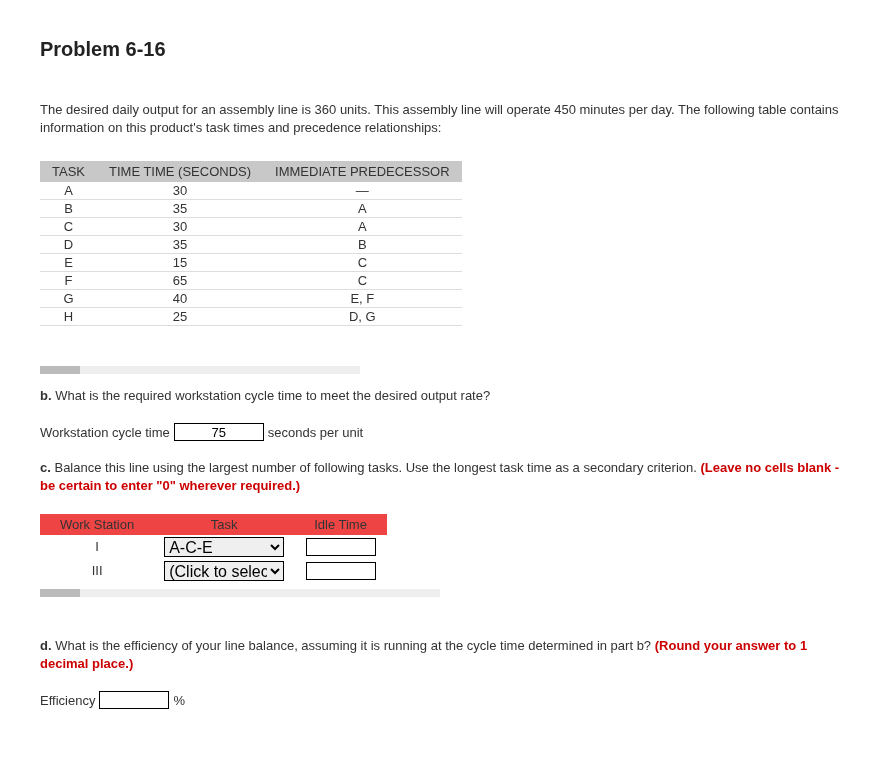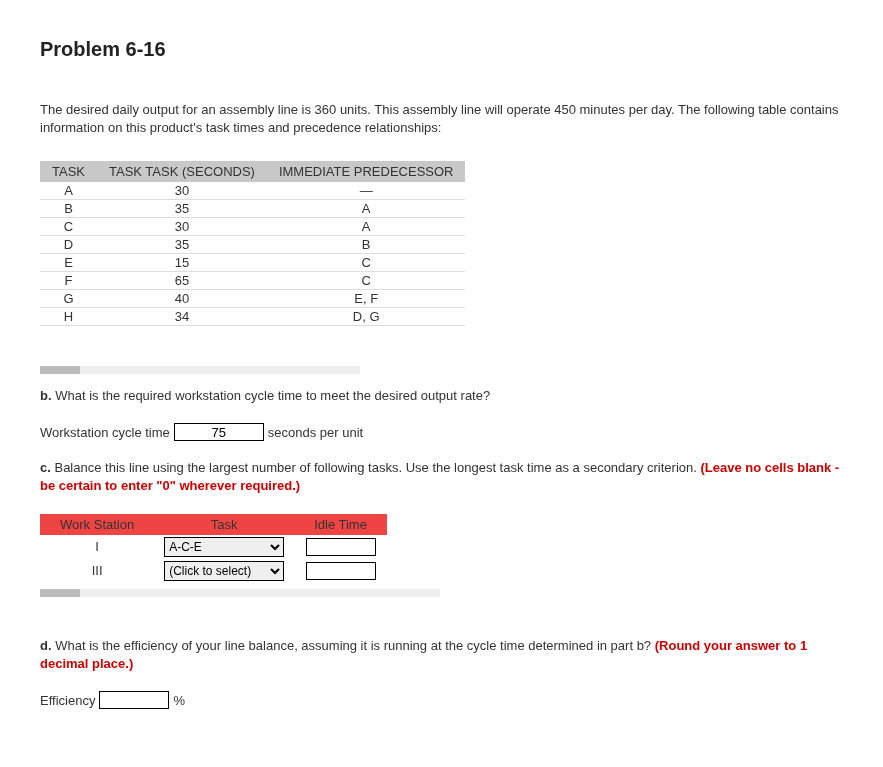--- a/index.html
+++ b/index.html
@@ -91,21 +91,21 @@
     text-align: center;
     color: #333;
   }
   table.ws td {
     padding: 2px 10px;
     text-align: center;
     vertical-align: middle;
   }
   select.sel {
     border: 1px solid #000;
-    font-size: 12px;
+    font-size: 16px;
     height: 20px;
     width: 120px;
   }
   input.idle {
     border: 1px solid #000;
     width: 70px;
     height: 18px;
     font-size: 13px;
     box-sizing: border-box;
   }
@@ -121,21 +121,21 @@
 <body>
 
 <h2>Problem 6-16</h2>
 
 <p class="intro">The desired daily output for an assembly line is 360 units. This assembly line will operate 450 minutes per day. The following table contains information on this product's task times and precedence relationships:</p>
 
 <table class="tasktime">
   <thead>
     <tr>
       <th>TASK</th>
-      <th>TASK TASK (SECONDS)</th>
+      <th>TIME TIME (SECONDS)</th>
       <th>IMMEDIATE PREDECESSOR</th>
     </tr>
   </thead>
   <tbody id="tt-body">
       <tr>
         <td>A</td>
         <td>30</td>
         <td>—</td>
       </tr>
       <tr>
@@ -163,21 +163,21 @@
         <td>65</td>
         <td>C</td>
       </tr>
       <tr>
         <td>G</td>
         <td>40</td>
         <td>E, F</td>
       </tr>
       <tr>
         <td>H</td>
-        <td>34</td>
+        <td>25</td>
         <td>D, G</td>
       </tr>
     </tbody>
 </table>
 <div class="scroll-bar">
     <div class="scroll-thumb"></div>
   </div>
 
 <p class="part">
   <b>b.</b>

